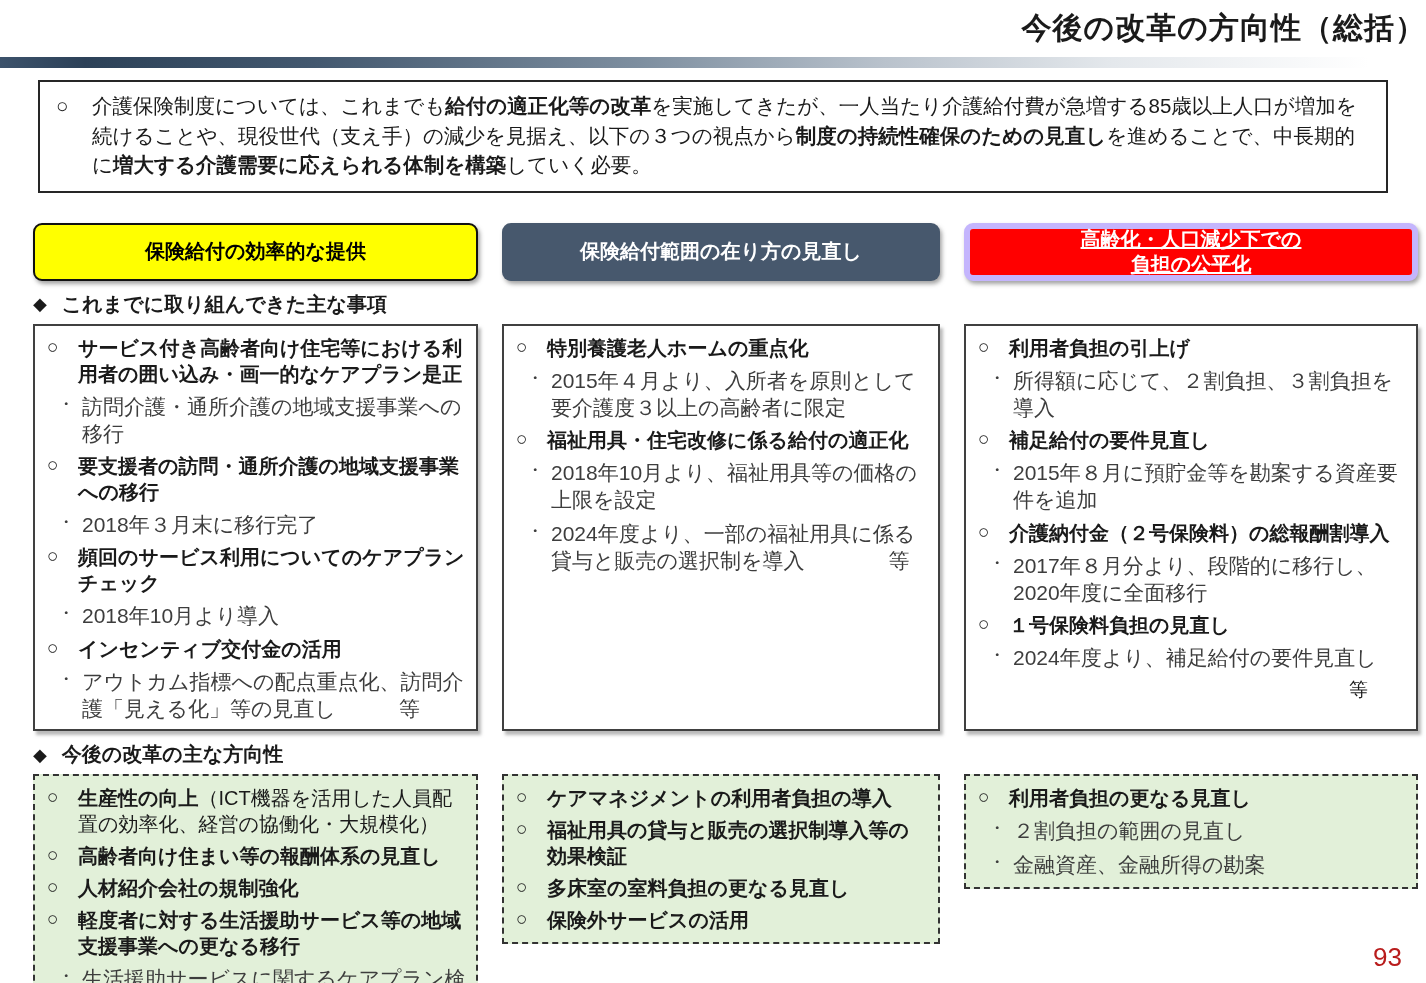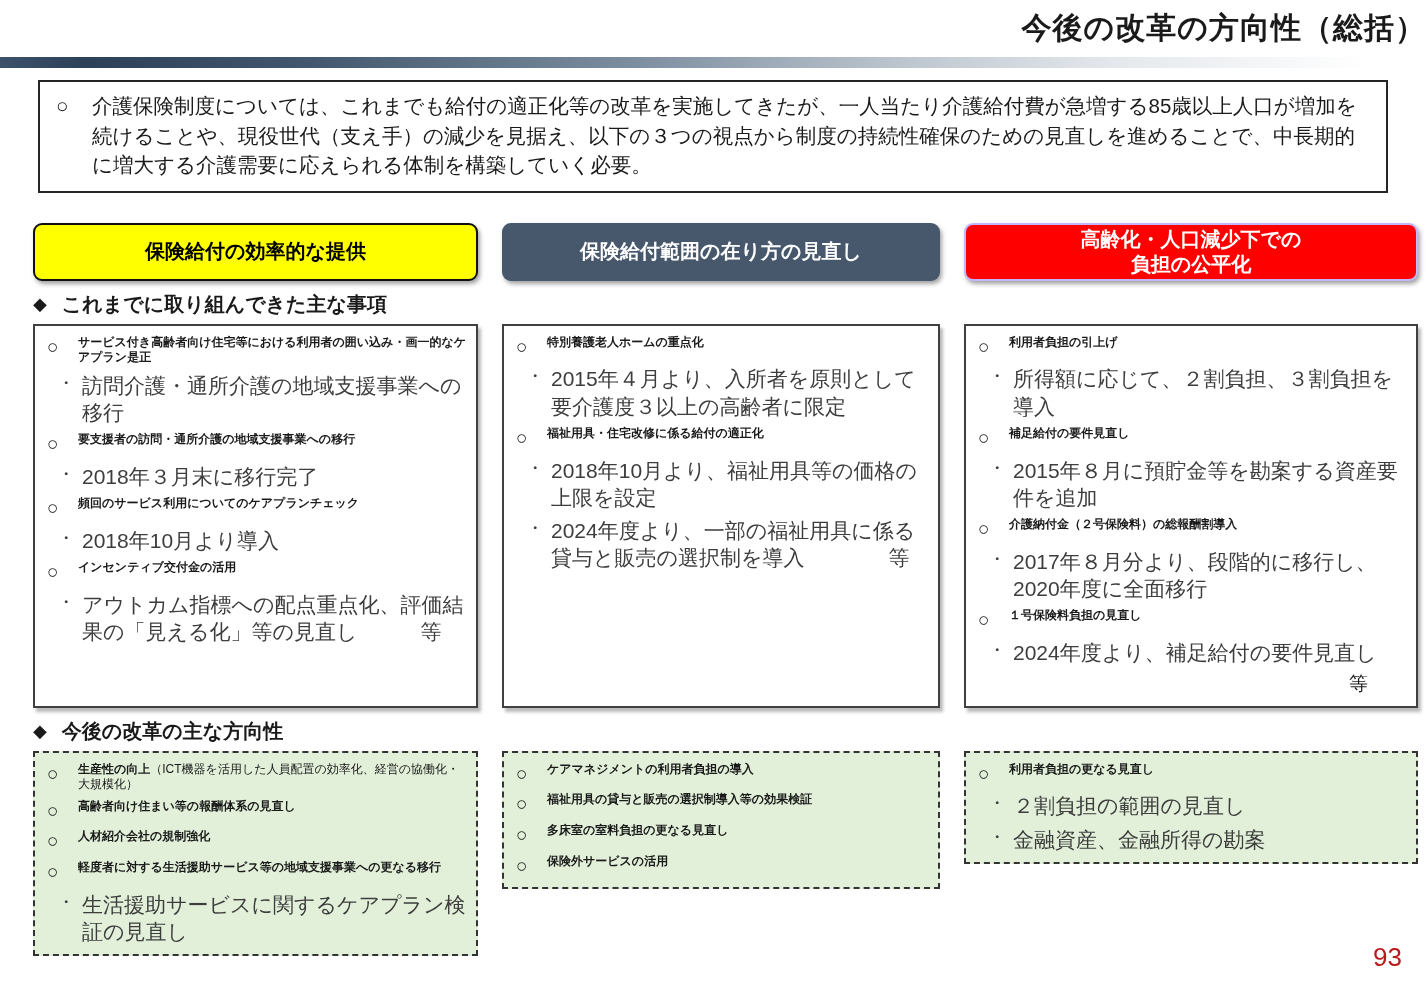--- a/index.html
+++ b/index.html
@@ -17,36 +17,36 @@
     height:11px; margin-top:8px;
     background:linear-gradient(90deg,#3c526b 0%,#2c4158 6%,#43586f 22%,#7e8fa0 45%,#b9c2cc 62%,#e4e8ec 78%,#ffffff 96%);
   }
   .intro-box {
     margin:12px 38px 0 38px; border:2px solid #262626;
     padding:9px 14px 11px 16px; display:flex;
     font-size:20.5px; line-height:1.44;
   }
   .intro-marker { flex:none; width:36px; }
   .intro-text { margin:0; }
-  .intro-text b { font-weight:normal; }
+  .intro-text b { font-weight:bold; }
 
   .cols {
     display:grid; grid-template-columns:445px 438px 454px;
     column-gap:24px; padding-left:33px;
   }
   .headers-row { margin-top:30px; }
   .col-header {
     height:58px; border-radius:9px;
     display:flex; align-items:center; justify-content:center;
     text-align:center; font-size:20px; font-weight:bold;
     line-height:1.25; white-space:pre-line;
     box-shadow:2px 3px 4px rgba(90,90,90,0.55);
   }
   .col-header.bordered-thick { border:2px solid #111111; }
-  .col-header.bordered-thin  { border:2px solid #c4b5fd; }
+  .col-header.bordered-thin  { border:6px solid #c4b5fd;text-decoration:underline; }
 
   .section-heading {
     margin:10px 0 6px 33px; font-size:20px; font-weight:bold;
     display:flex; align-items:center; gap:15px;
   }
   .diamond { font-size:18px; }
 
   .past-box {
     border:2px solid #404040; background:#ffffff;
     padding:9px 10px 7px 12px; min-height:384px;
@@ -57,21 +57,21 @@
     border:2px dashed #333333;
     padding:9px 10px 9px 12px;
   }
 
   .item { display:flex; margin-bottom:6px; line-height:1.3; }
   .item:last-child { margin-bottom:0; }
   .item .marker { flex:none; }
   .item-text { flex:1; }
   .item-text.bold { font-weight:bold; }
   .item-circle .marker { width:31px; font-size:19px; color:#222222; }
-  .item-circle .item-text { font-size:12px; }
+  .item-circle .item-text { font-size:20px; }
   .item-dot { padding-left:10px; color:#3d3d3d; }
   .item-dot .marker { width:25px; font-size:18px; }
   .item-dot .item-text { font-size:21px; }
   .item-right { justify-content:flex-end; padding-right:38px; }
   .item-right .item-text { flex:none; font-size:19px; }
   .plain { font-weight:normal; }
 
   .page-number {
     position:absolute; right:24px; bottom:10px;
     font-size:26px; color:#b91c1c;
@@ -127,21 +127,21 @@
         <div class="item item-dot">
           <span class="marker">・</span>
           <span class="item-text">2018年10月より導入</span>
         </div>
         <div class="item item-circle">
           <span class="marker">○</span>
           <span class="item-text bold">インセンティブ交付金の活用</span>
         </div>
         <div class="item item-dot">
           <span class="marker">・</span>
-          <span class="item-text">アウトカム指標への配点重点化、評価結果の「見える化」等の見直し　　　等</span>
+          <span class="item-text">アウトカム指標への配点重点化、訪問介護「見える化」等の見直し　　　等</span>
         </div>
       </div>
     <div class="past-box">
         <div class="item item-circle">
           <span class="marker">○</span>
           <span class="item-text bold">特別養護老人ホームの重点化</span>
         </div>
         <div class="item item-dot">
           <span class="marker">・</span>
           <span class="item-text">2015年４月より、入所者を原則として要介護度３以上の高齢者に限定</span>

